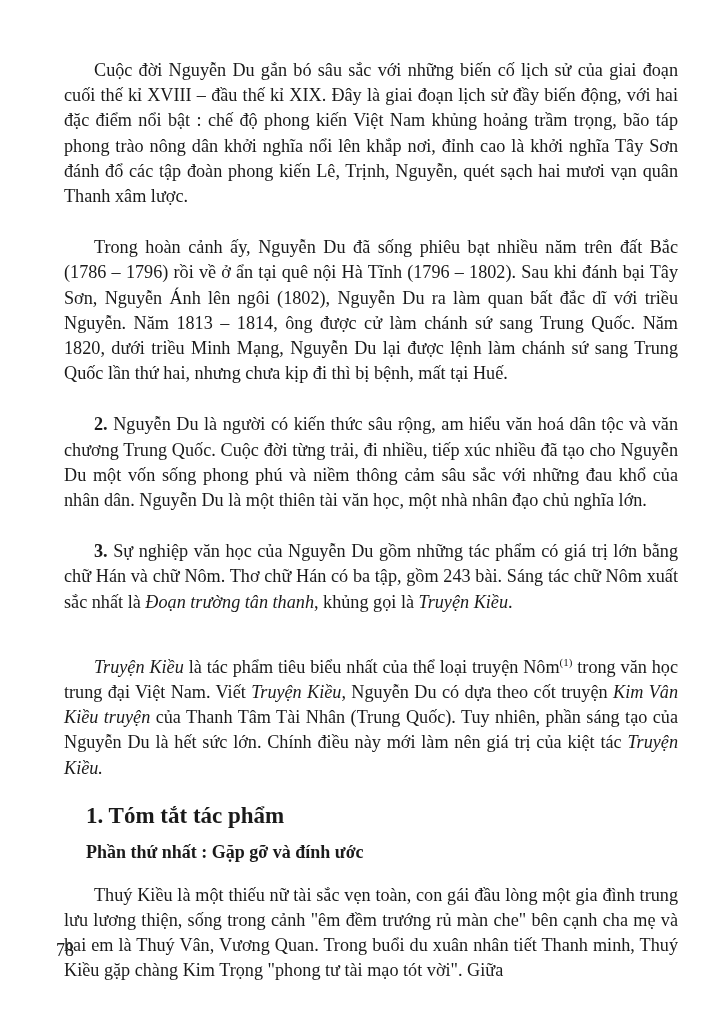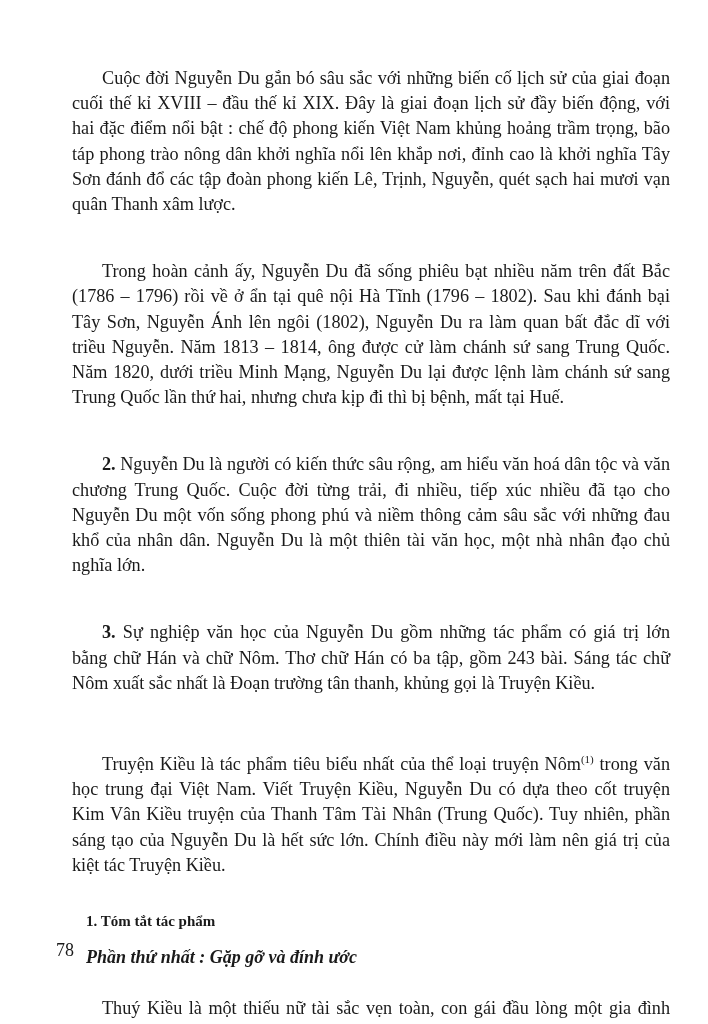--- a/index.html
+++ b/index.html
@@ -15,50 +15,49 @@
       font-family: "Liberation Serif", "DejaVu Serif", serif;
       color: #1a1a1a;
     }
     .page {
       position: absolute;
       left: 56px;
       top: 50px;
       width: 630px;
     }
     p.para {
-      margin: 16px;
+      margin: 8px;
       font-size: 18.2px;
       line-height: 25.2px;
       text-align: justify;
       text-indent: 30px;
     }
     .gap-s { height: 10px; }
     .gap-m { height: 14px; }
     .bold { font-weight: bold; }
-    .ital { }
+    .ital { font-style: italic; }
     h2.section {
       margin: 0;
       font-weight: normal;
       font-size: 19px;
       line-height: 26px;
       letter-spacing: 0.2px;
       margin-left: -2px;
     }
     h3.sub {
       margin: 0 0 0 30px;
-      font-size: 15px;
+      font-size: 23px;
       line-height: 26px;
       font-weight: bold;
     }
     h4.part {
       margin: 0 0 0 30px;
       font-size: 18px;
       line-height: 26px;
       font-weight: bold;
-      font-style: italic;
     }
     sup { font-size: 11px; line-height: 0; }
     .page-number {
       position: absolute;
       left: 56px;
       top: 940px;
       font-size: 18px;
     }
   </style>
 </head>

